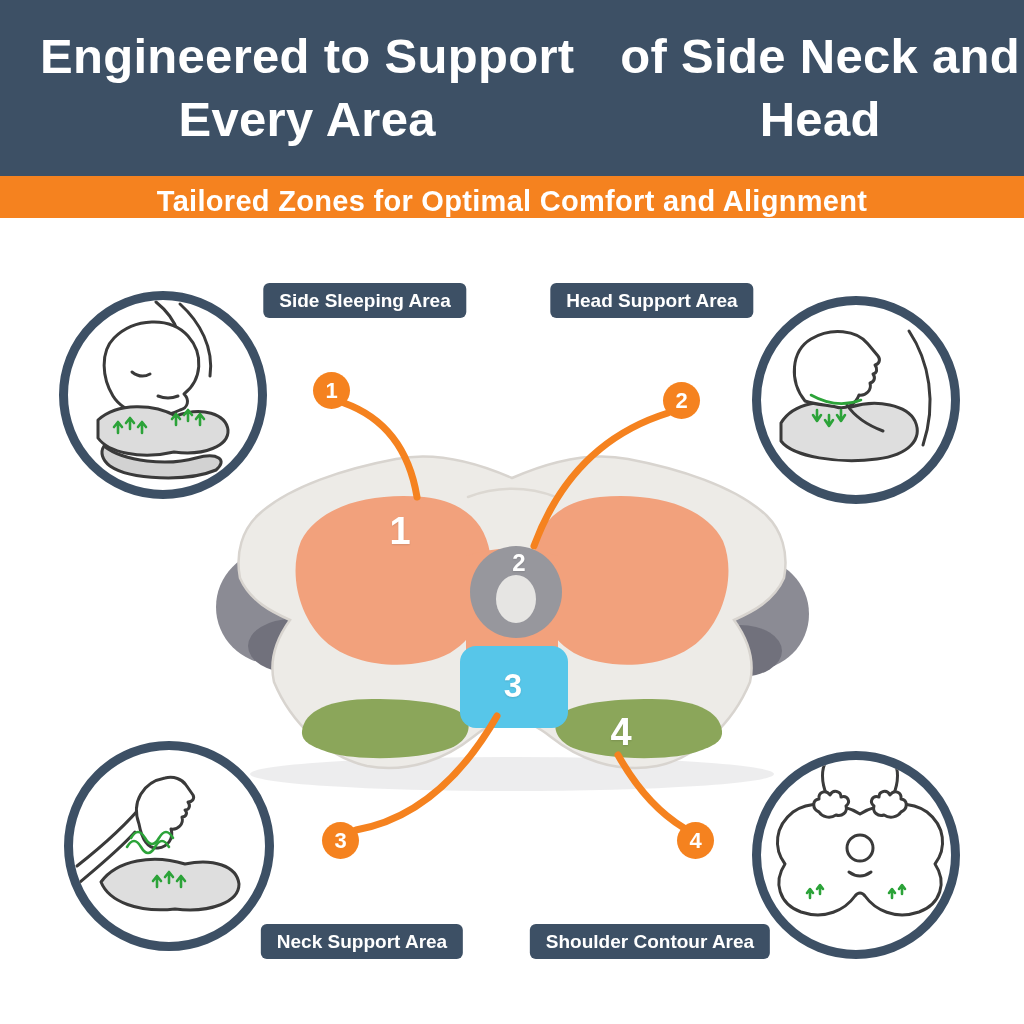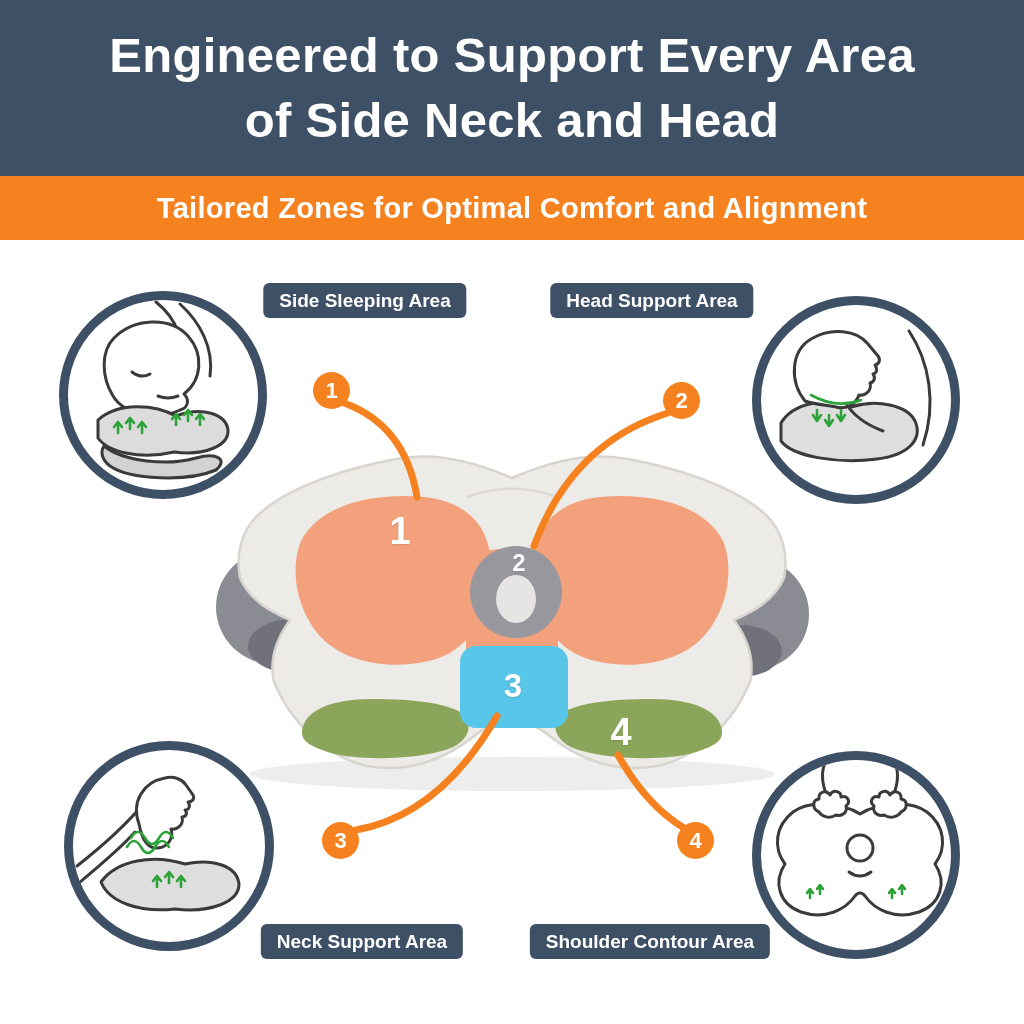--- a/index.html
+++ b/index.html
@@ -5,27 +5,27 @@
   * { margin:0; padding:0; box-sizing:border-box; }
   html,body { background:#fff; }
   .poster {
     position:relative; width:1024px; height:1024px; background:var(--background,#fff);
     font-family:"Liberation Sans", sans-serif; overflow:hidden;
   }
   
   .header {
     position:absolute; top:0; left:0; width:100%; height:176px;
     background:var(--header-bg,#3D5065); z-index:6;
-    display:flex; flex-direction:column; align-items:center; justify-content:center; gap:2px;
+    display:flex; flex-direction:row; align-items:center; justify-content:center; gap:2px;
   }
   .header .line { color:#fff; font-size:49px; font-weight:700; line-height:1.28; text-align:center; letter-spacing:.3px; }
   .subbanner {
-    position:absolute; top:176px; left:0; width:100%; height:64px;
+    position:absolute; top:176px; left:0; width:100%; height:42px;
     background:var(--accent,#F5821F); z-index:6;
-    display:flex; align-items:center; justify-content:center;
+    display:flex; align-items:flex-end; justify-content:center;
   }
   .subbanner .line { color:#fff; font-size:29px; font-weight:700; letter-spacing:.3px; }
   
   .layer { position:absolute; left:0; top:0; width:1024px; height:1024px; }
   .pillow-layer { z-index:1; }
   .connector-layer { z-index:2; pointer-events:none; }
   .connector-layer path { stroke:var(--accent,#F5821F); stroke-width:7; fill:none; stroke-linecap:round; }
   
   .callout {
     position:absolute; border:9px solid var(--header-bg,#3D5065); border-radius:50%;

